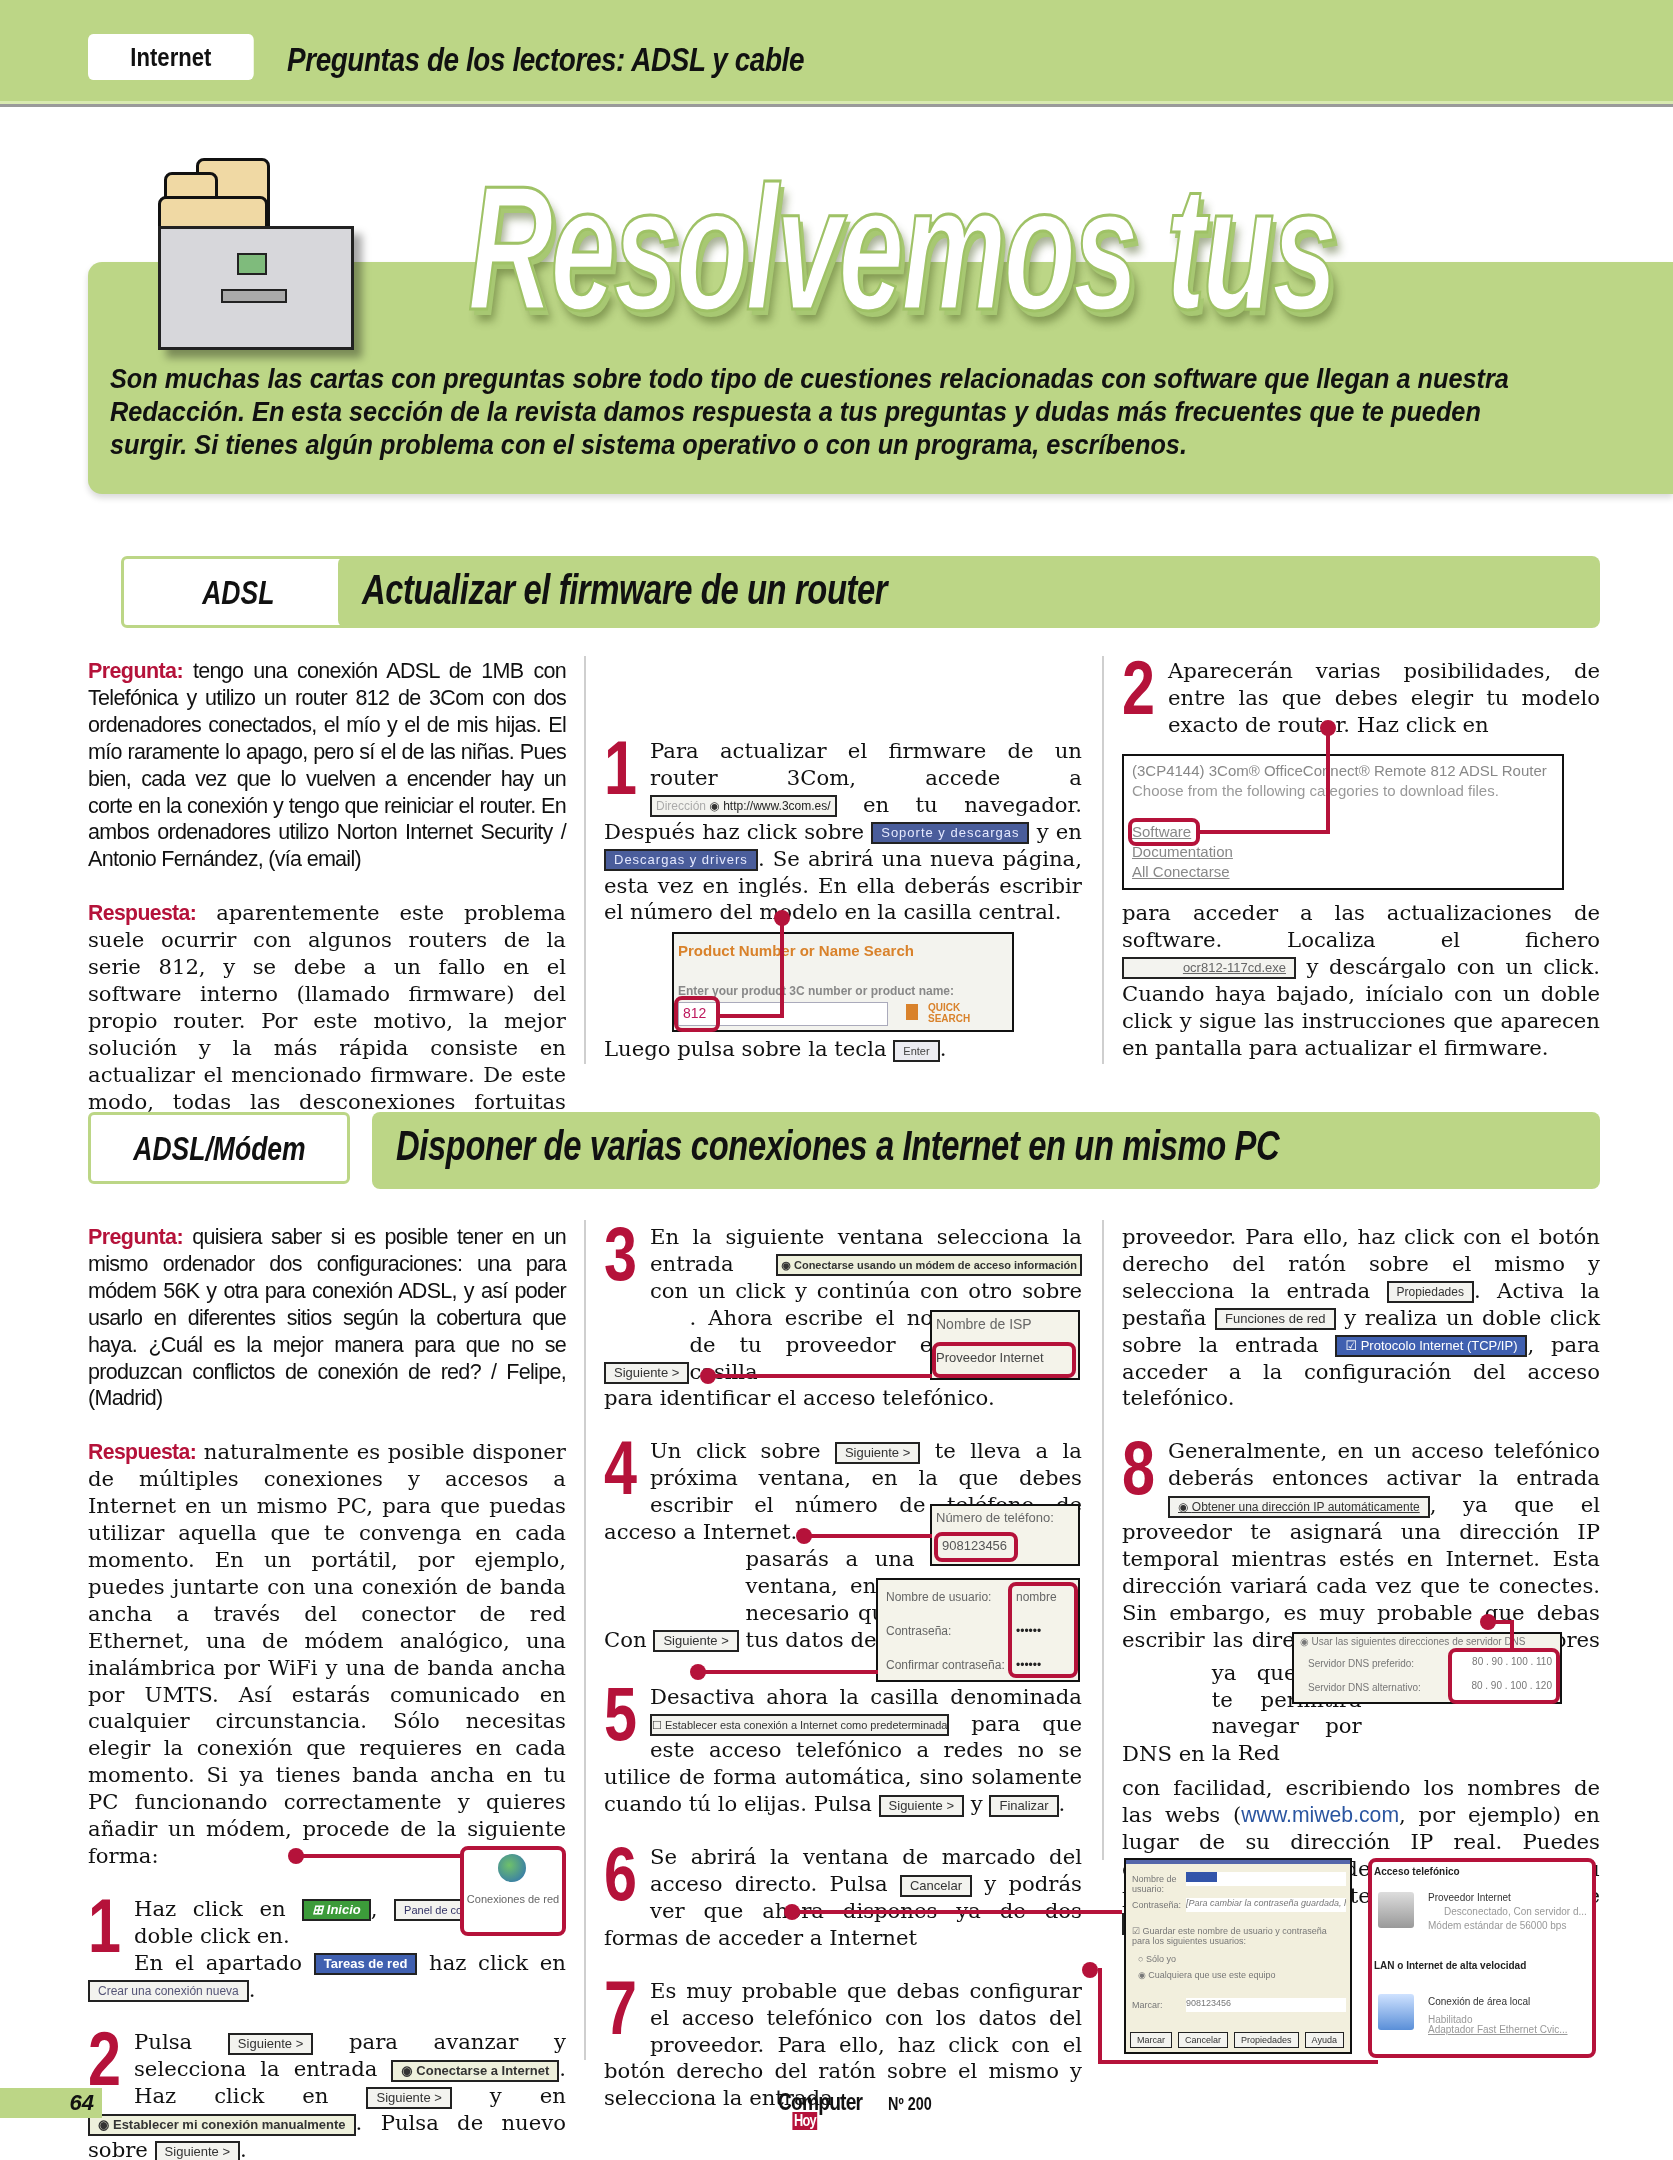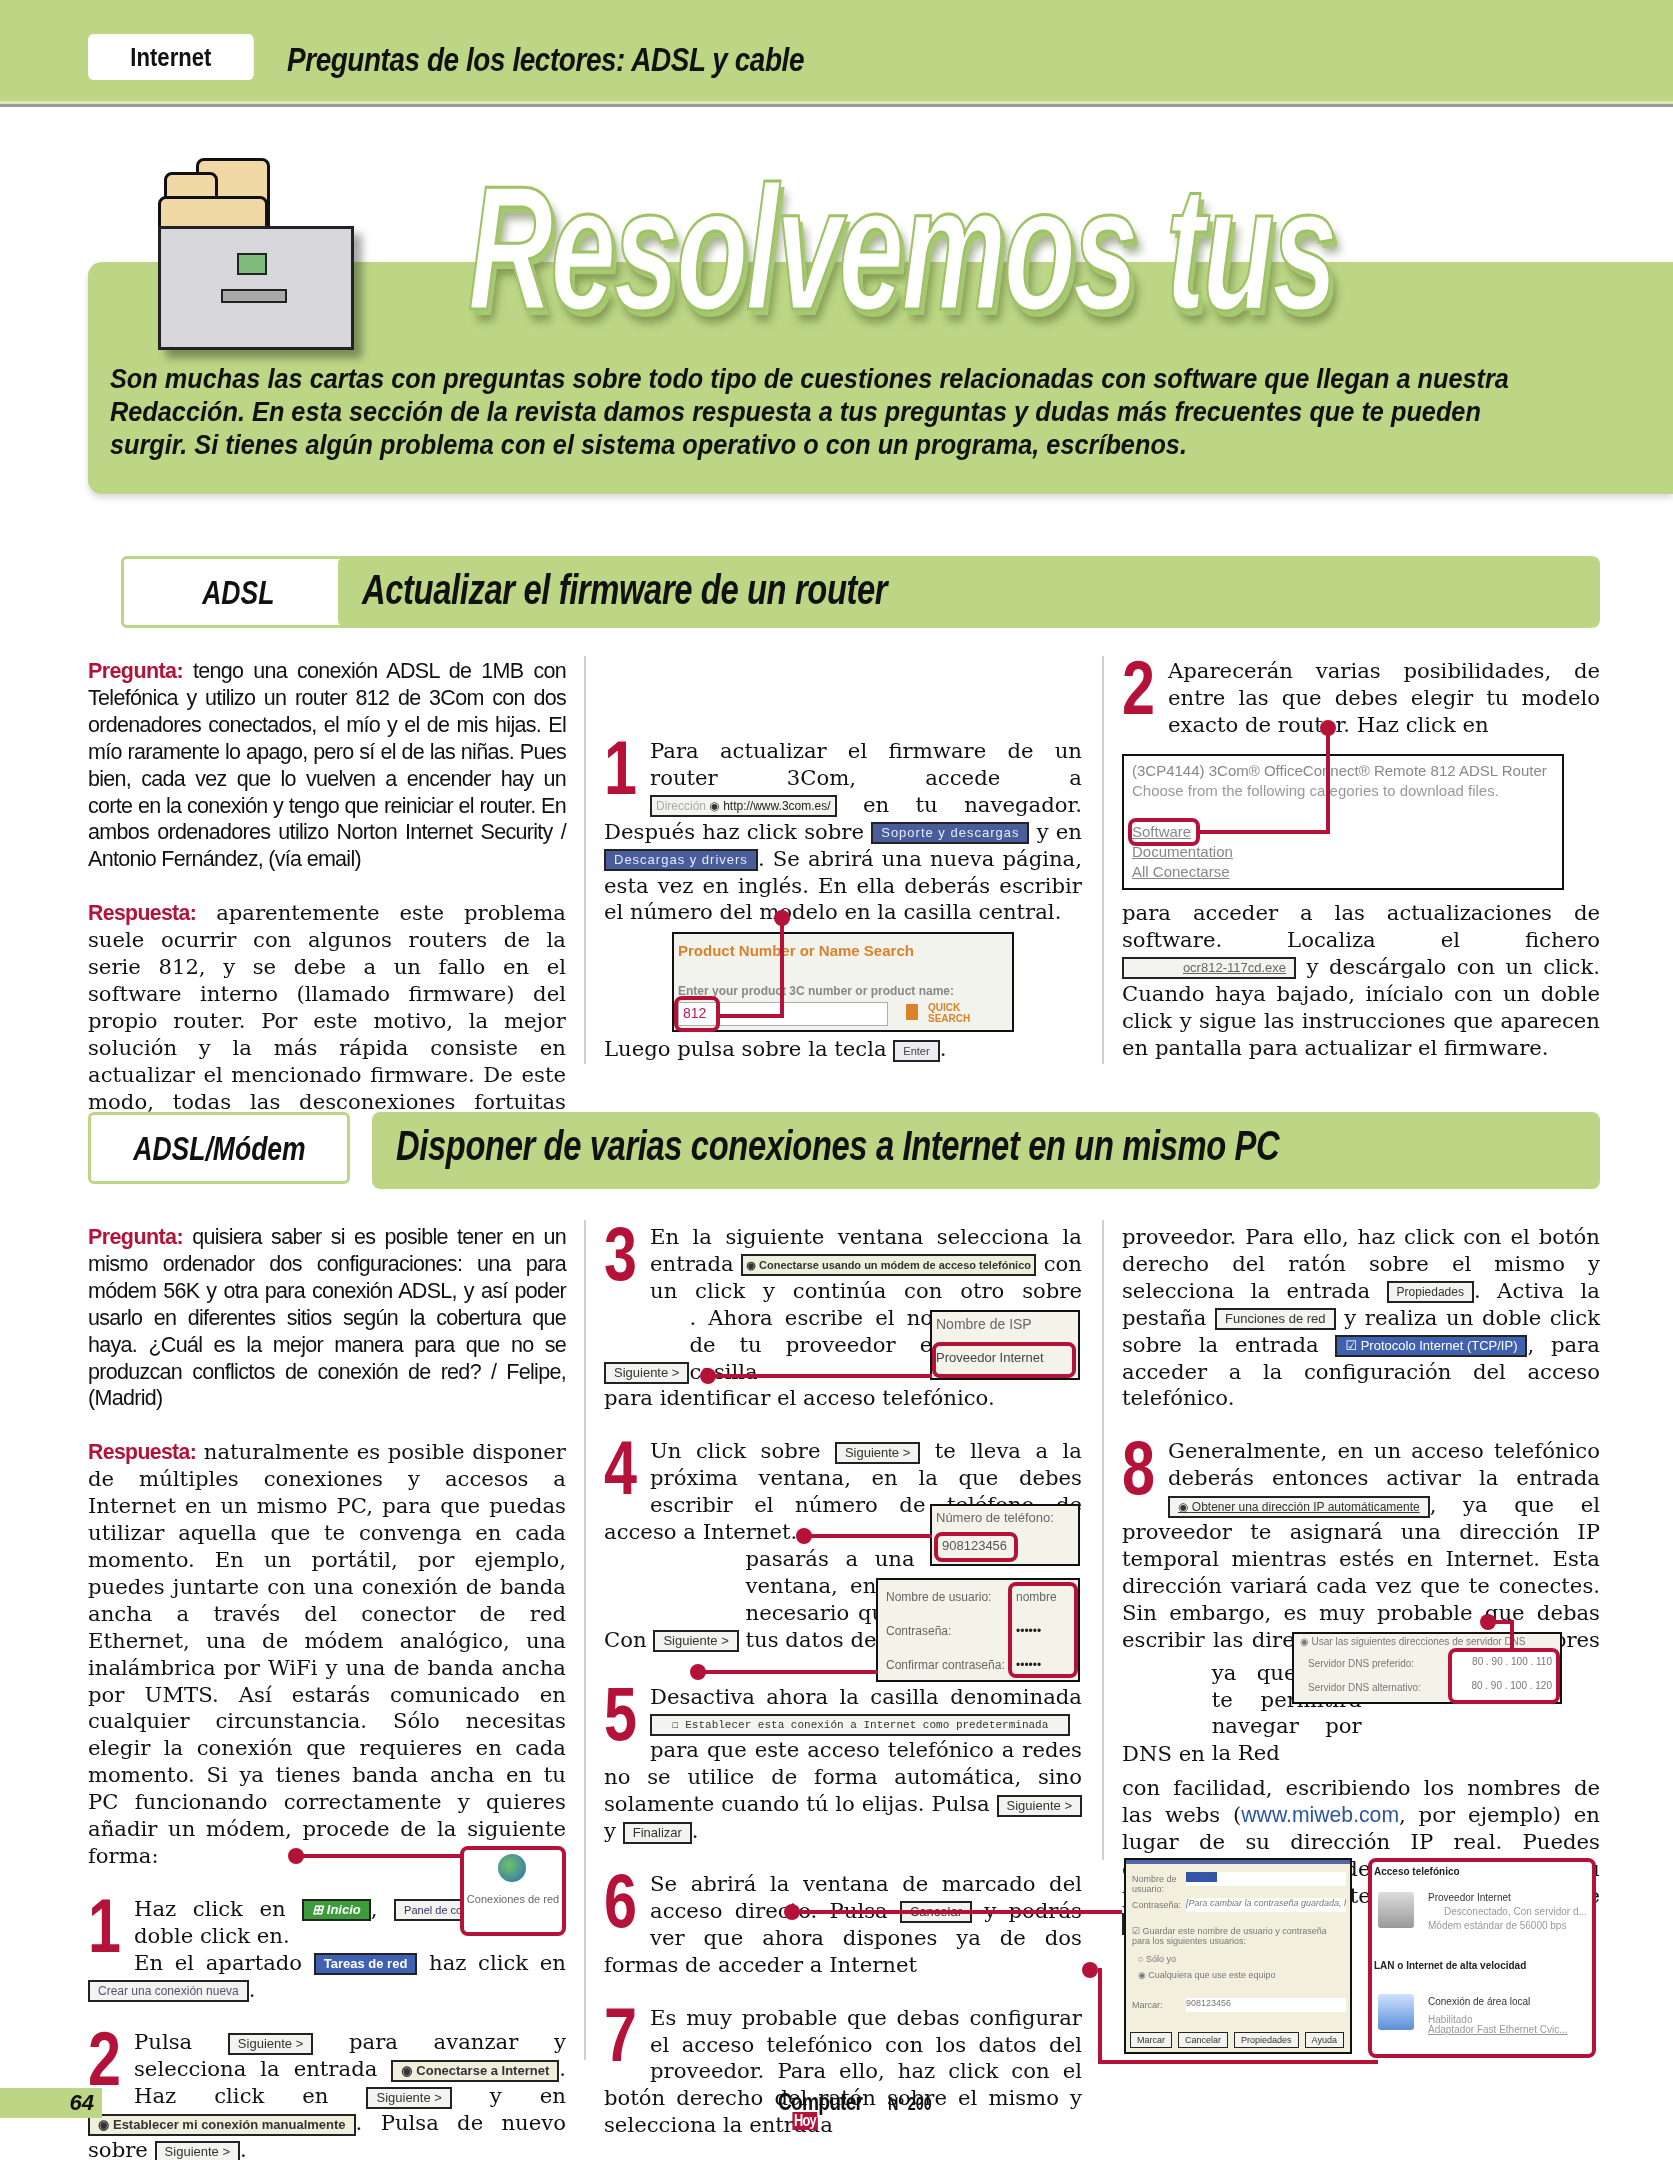--- a/index.html
+++ b/index.html
@@ -213,38 +213,38 @@
 <div class="hl" style="left:460px;top:1846px;width:106px;height:90px;background:#fff;">
   <div style="position:absolute;left:34px;top:4px;width:28px;height:28px;border-radius:50%;background:radial-gradient(circle at 40% 40%,#6fc16a,#2a6bb8);"></div>
   <div style="position:absolute;left:0;top:42px;width:98px;text-align:center;font:11px/14px 'Liberation Sans',sans-serif;color:#666;">Conexiones de red</div>
 </div>
 <div class="vrule" style="left:584px;top:1220px;height:840px;"></div>
 
 <div class="col" style="left:604px;top:1224px;">
   <div class="step">
     <div class="num">3</div>
     <span>En la siguiente ventana selecciona la entrada</span>
-    <span class="chip green" style="font-size:11px;padding:0 3px;"><span>◉ </span><span>Conectarse usando un módem de acceso telefónico</span></span>
+    <span class="chip green" style="font-size:11px;padding:0 3px;"><span>◉ </span><span>Conectarse usando un módem de acceso información</span></span>
     <span>con un click y continúa con otro sobre</span>
     <span class="chip">Siguiente &gt;</span><span style="display:inline-block;width:300px;">. Ahora escribe el nombre de tu proveedor en la casilla</span>
     <span style="display:block;">para identificar el acceso telefónico.</span>
   </div>
   <div class="step" style="margin-top:26px;">
     <div class="num">4</div>
     <span>Un click sobre</span>
     <span class="chip">Siguiente &gt;</span>
     <span style="display:inline;">te lleva a la próxima ventana, en la que debes escribir el número de teléfono de acceso a Internet</span><span>.</span><br>
     <span>Con</span>
     <span class="chip">Siguiente &gt;</span>
     <span style="display:inline-block;width:250px;">pasarás a una nueva ventana, en la que es necesario que escribas tus datos de usuario</span><span>.</span>
   </div>
   <div class="step" style="margin-top:30px;">
     <div class="num">5</div>
     <span>Desactiva ahora la casilla denominada</span>
-    <span class="chip" style="font-size:11px;padding:0 20px;font-family:Liberation Mono, monospace;"><span>☐ </span><span>Establecer esta conexión a Internet como predeterminada</span></span>
+    <span class="chip" style="font-size:11px;padding:0 0;"><span>☐ </span><span>Establecer esta conexión a Internet como predeterminada</span></span>
     <span>para que este acceso telefónico a redes no se utilice de forma automática, sino solamente cuando tú lo elijas. Pulsa</span>
     <span class="chip">Siguiente &gt;</span>
     <span>y</span>
     <span class="chip">Finalizar</span><span>.</span>
   </div>
   <div class="step" style="margin-top:26px;">
     <div class="num">6</div>
     <span>Se abrirá la ventana de marcado del acceso directo</span><span>.</span>
     <span>Pulsa</span>
     <span class="chip">Cancelar</span>

